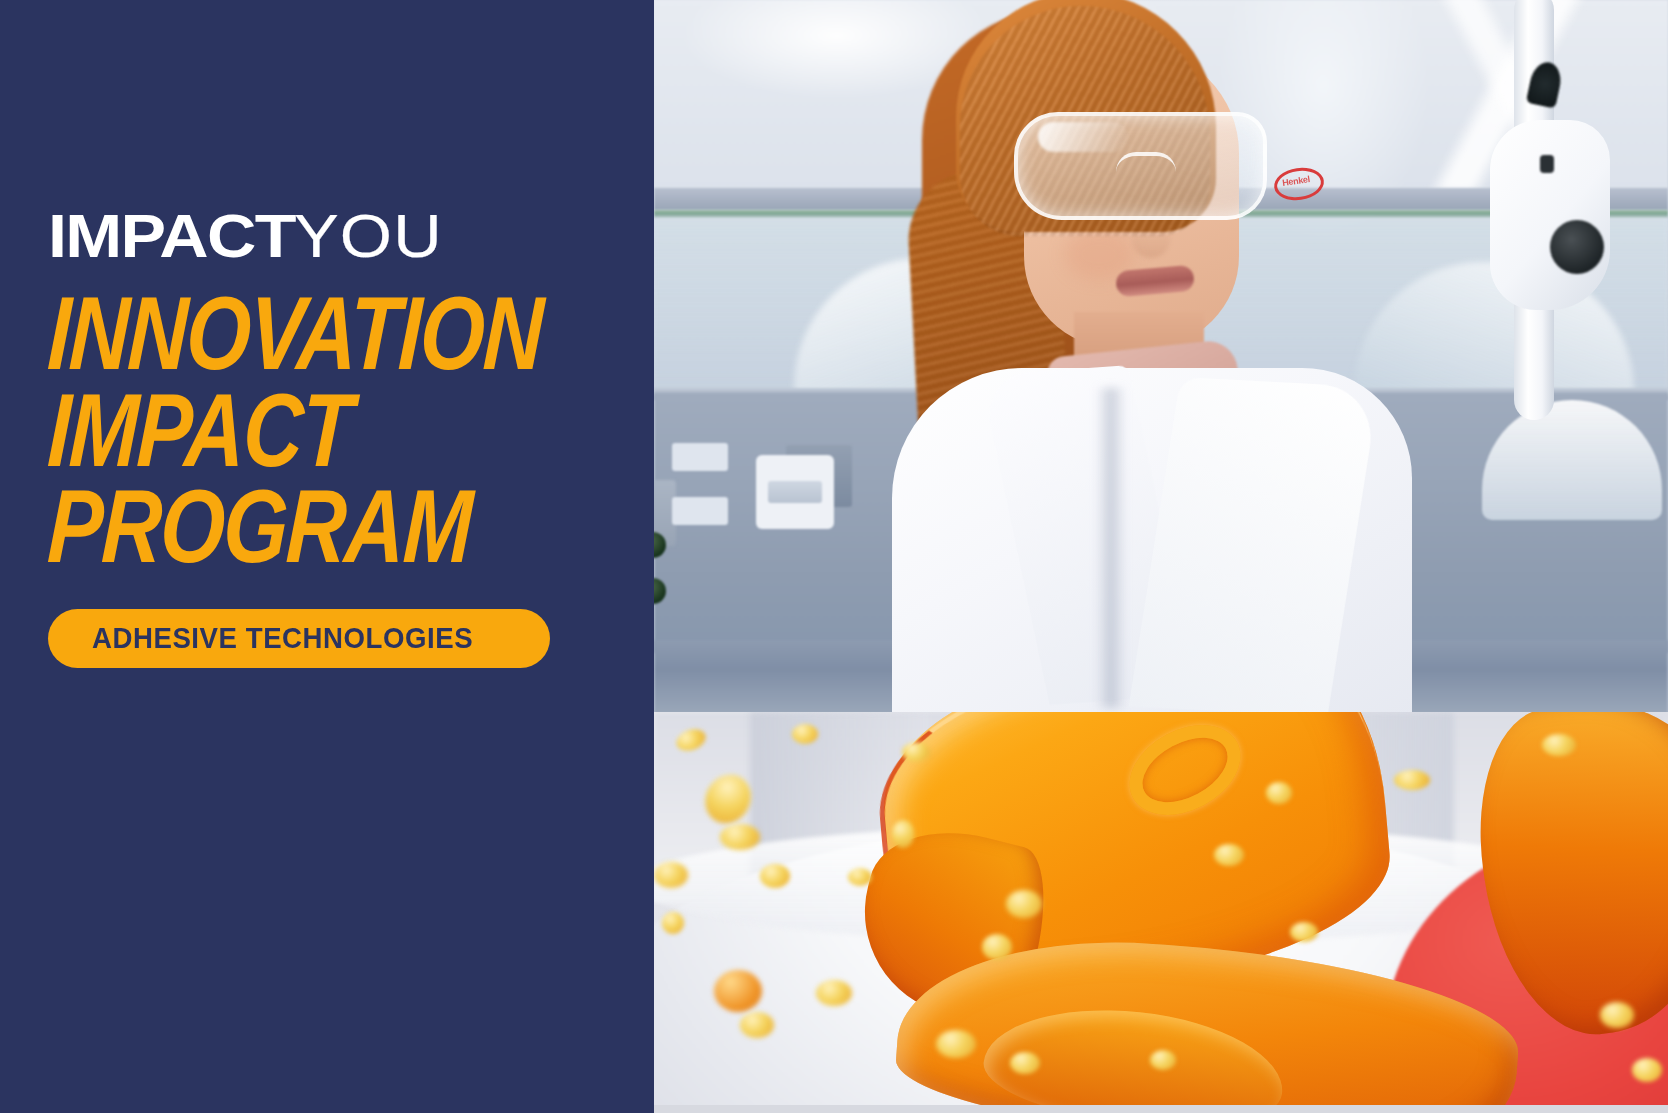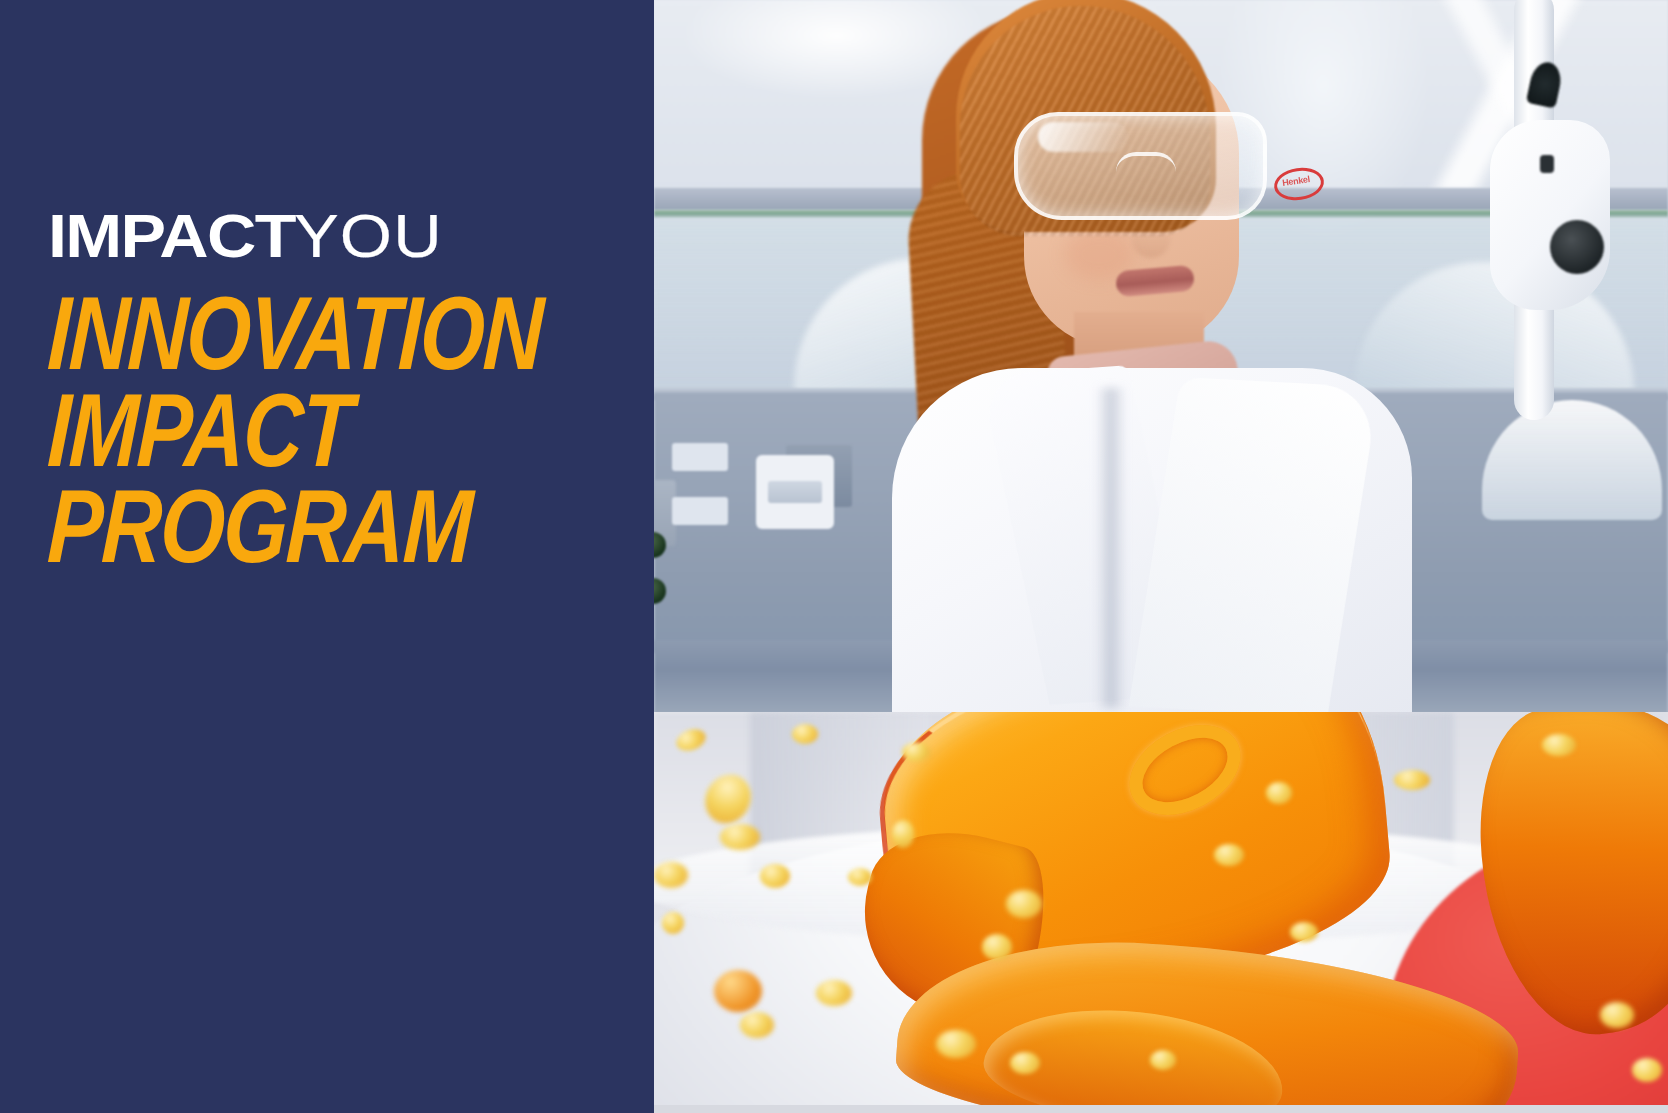--- a/index.html
+++ b/index.html
@@ -648,20 +648,23 @@
       </div>
 
       
       <div class="headline">
         <span class="headline-line">INNOVATION</span>
         <span class="headline-line">IMPACT</span>
         <span class="headline-line">PROGRAM</span>
       </div>
 
       
+      <div class="pill">
+        <span class="pill-label">ADHESIVE TECHNOLOGIES</span>
+      </div>
 
     </div>
   </div>
 
   <div class="right-column">
 
     <div class="photo-lab">
       <div class="lab-bg-blur"></div>
       <div class="arm-bg-pipes"></div>
       <div class="lab-shelf-rail"></div>

